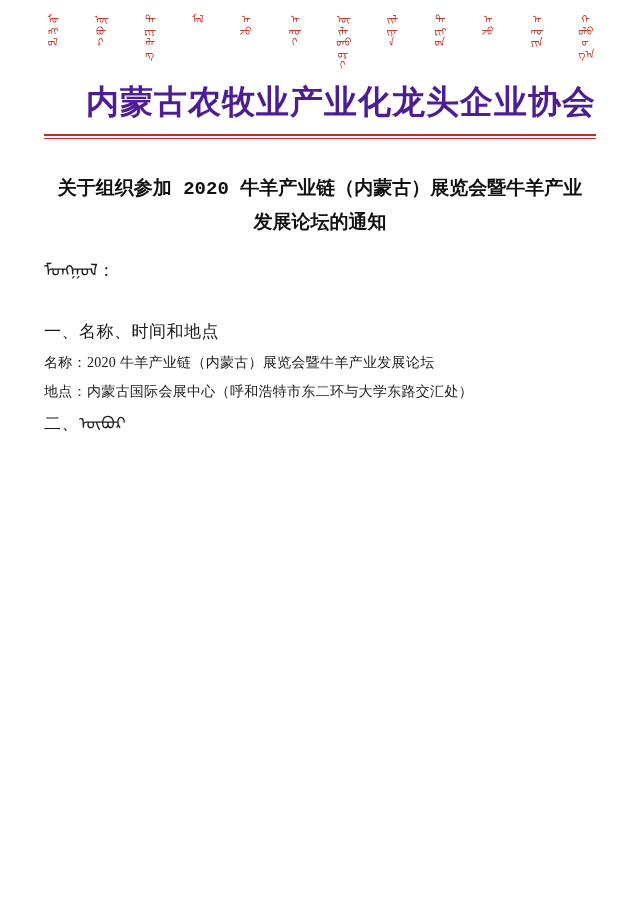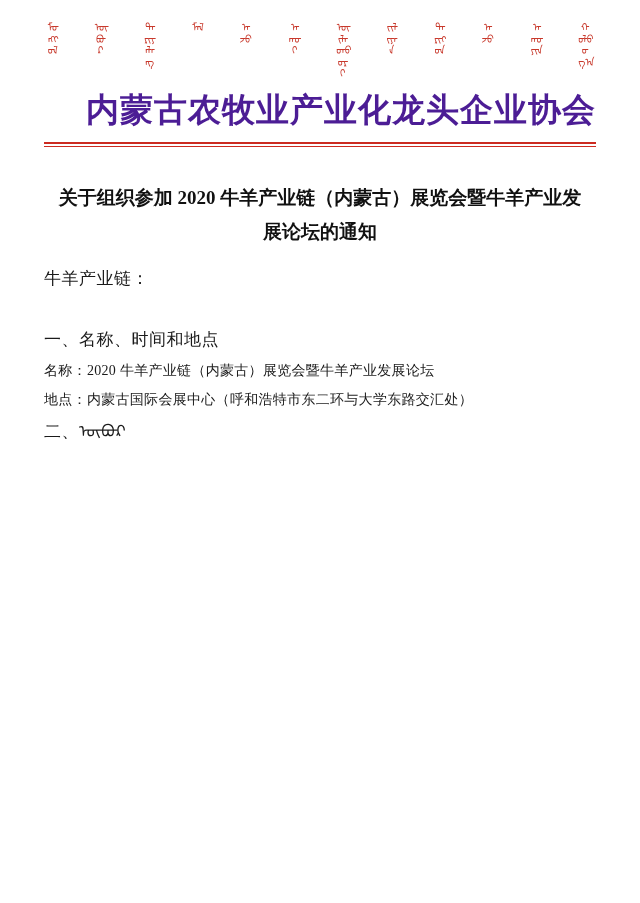--- a/index.html
+++ b/index.html
@@ -18,21 +18,21 @@
   .page {
     width: 640px;
     height: 903px;
     box-sizing: border-box;
     padding: 0 44px;
     position: relative;
   }
 
   
   .letterhead {
-    padding-top: 22px;
+    padding-top: 14px;
   }
   .mongolian-row {
     display: flex;
     justify-content: space-between;
     align-items: flex-start;
     height: 62px;
     padding: 0 4px 0 2px;
     color: #c0392b;
     overflow: hidden;
   }
@@ -72,21 +72,21 @@
     background: #cc2b20;
     margin-top: 2px;
   }
 
   
   .doc-body {
     padding-top: 34px;
   }
   .doc-title {
     text-align: center;
-    font-family: Liberation Serif, serif;
+    font-family: Liberation Mono, monospace;
     font-weight: bold;
     font-size: 19px;
     line-height: 1.75;
     color: #111;
     margin: 0 6px;
   }
   .salutation {
     font-size: 17px;
     line-height: 2.05;
     margin-top: 14px;
@@ -144,21 +144,21 @@
 
     <div class="rule-wrap">
       <div class="rule-thick"></div>
       <div class="rule-thin"></div>
     </div>
   </div>
 
   <div class="doc-body">
     <div class="doc-title">关于组织参加 2020 牛羊产业链（内蒙古）展览会暨牛羊产业发展论坛的通知</div>
 
-    <div class="salutation">牛羊产业链：</div>
+    <div class="salutation">ᠮᠣᠩᠭᠣᠯ：</div>
 
 
     <div class="section-gap"></div>
 
     <div class="heading">一、名称、时间和地点</div>
     <div class="line hang">名称：2020 牛羊产业链（内蒙古）展览会暨牛羊产业发展论坛</div>
     <div class="line hang">地点：内蒙古国际会展中心（呼和浩特市东二环与大学东路交汇处）</div>
 
     <div class="heading">二、ᠥᠪᠥᠷ</div>
   </div>

